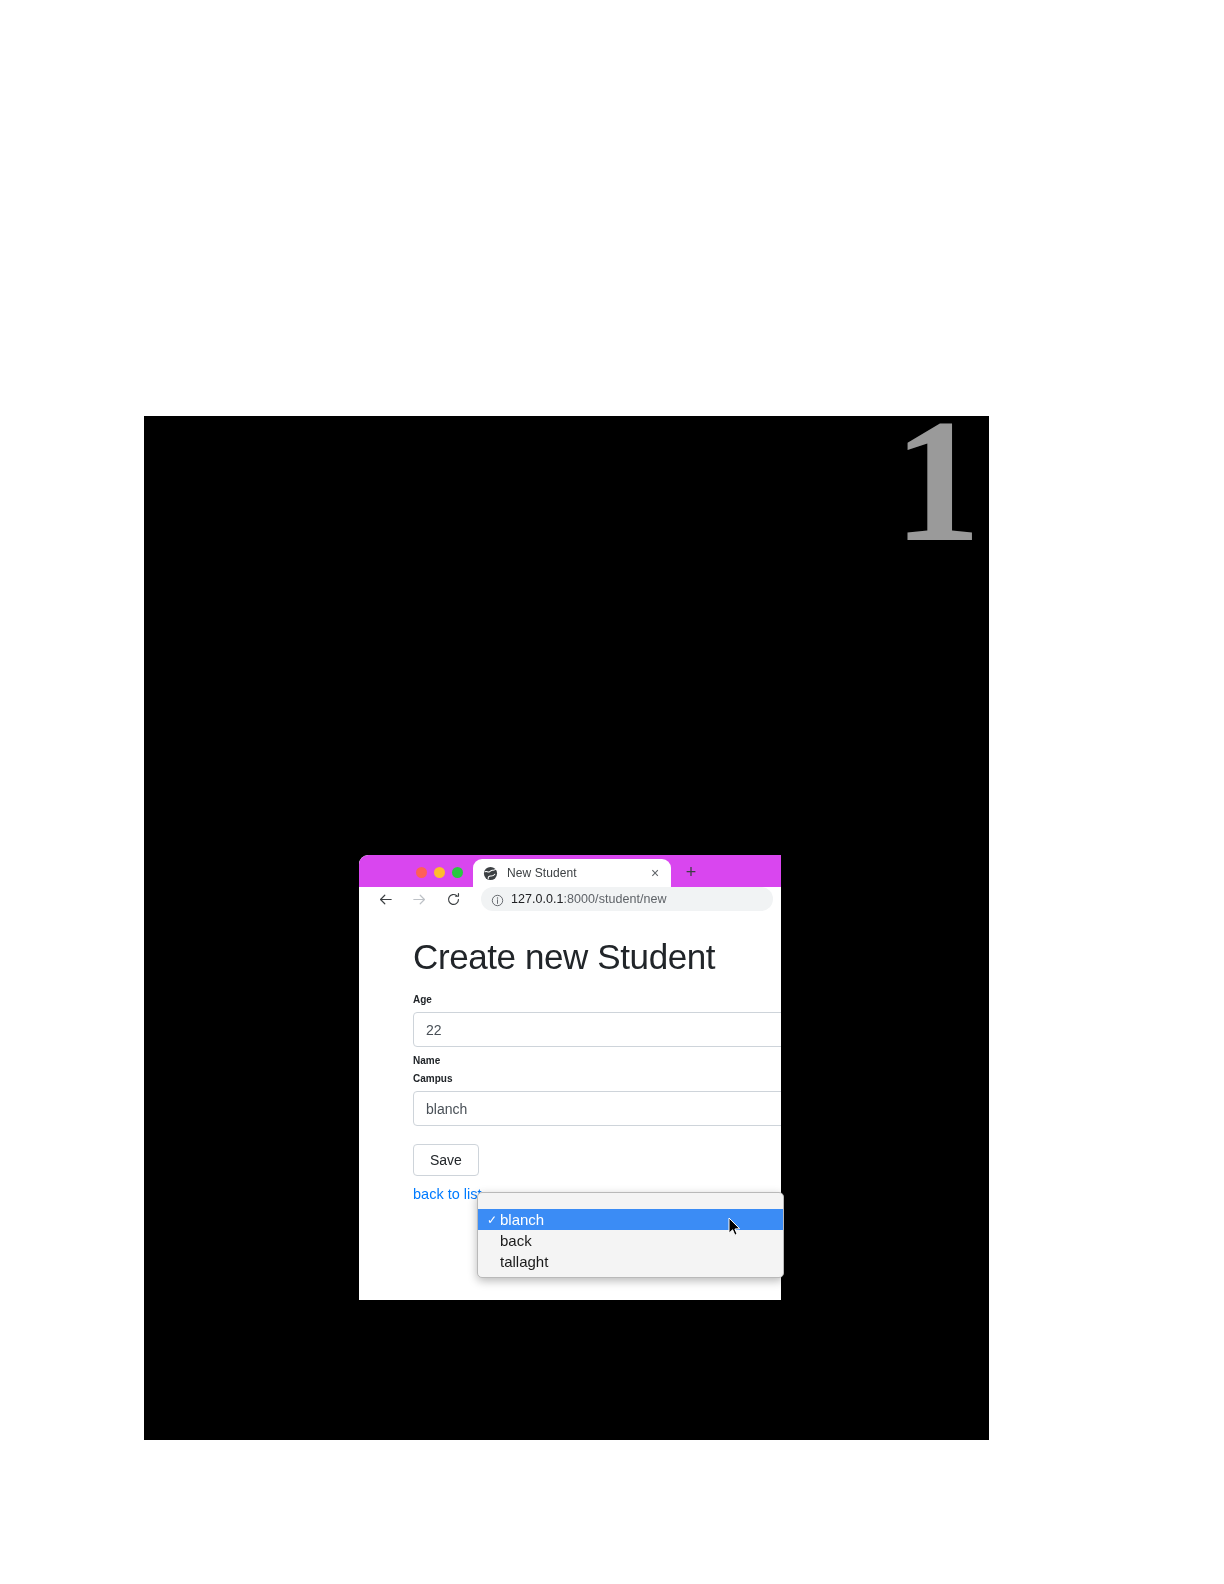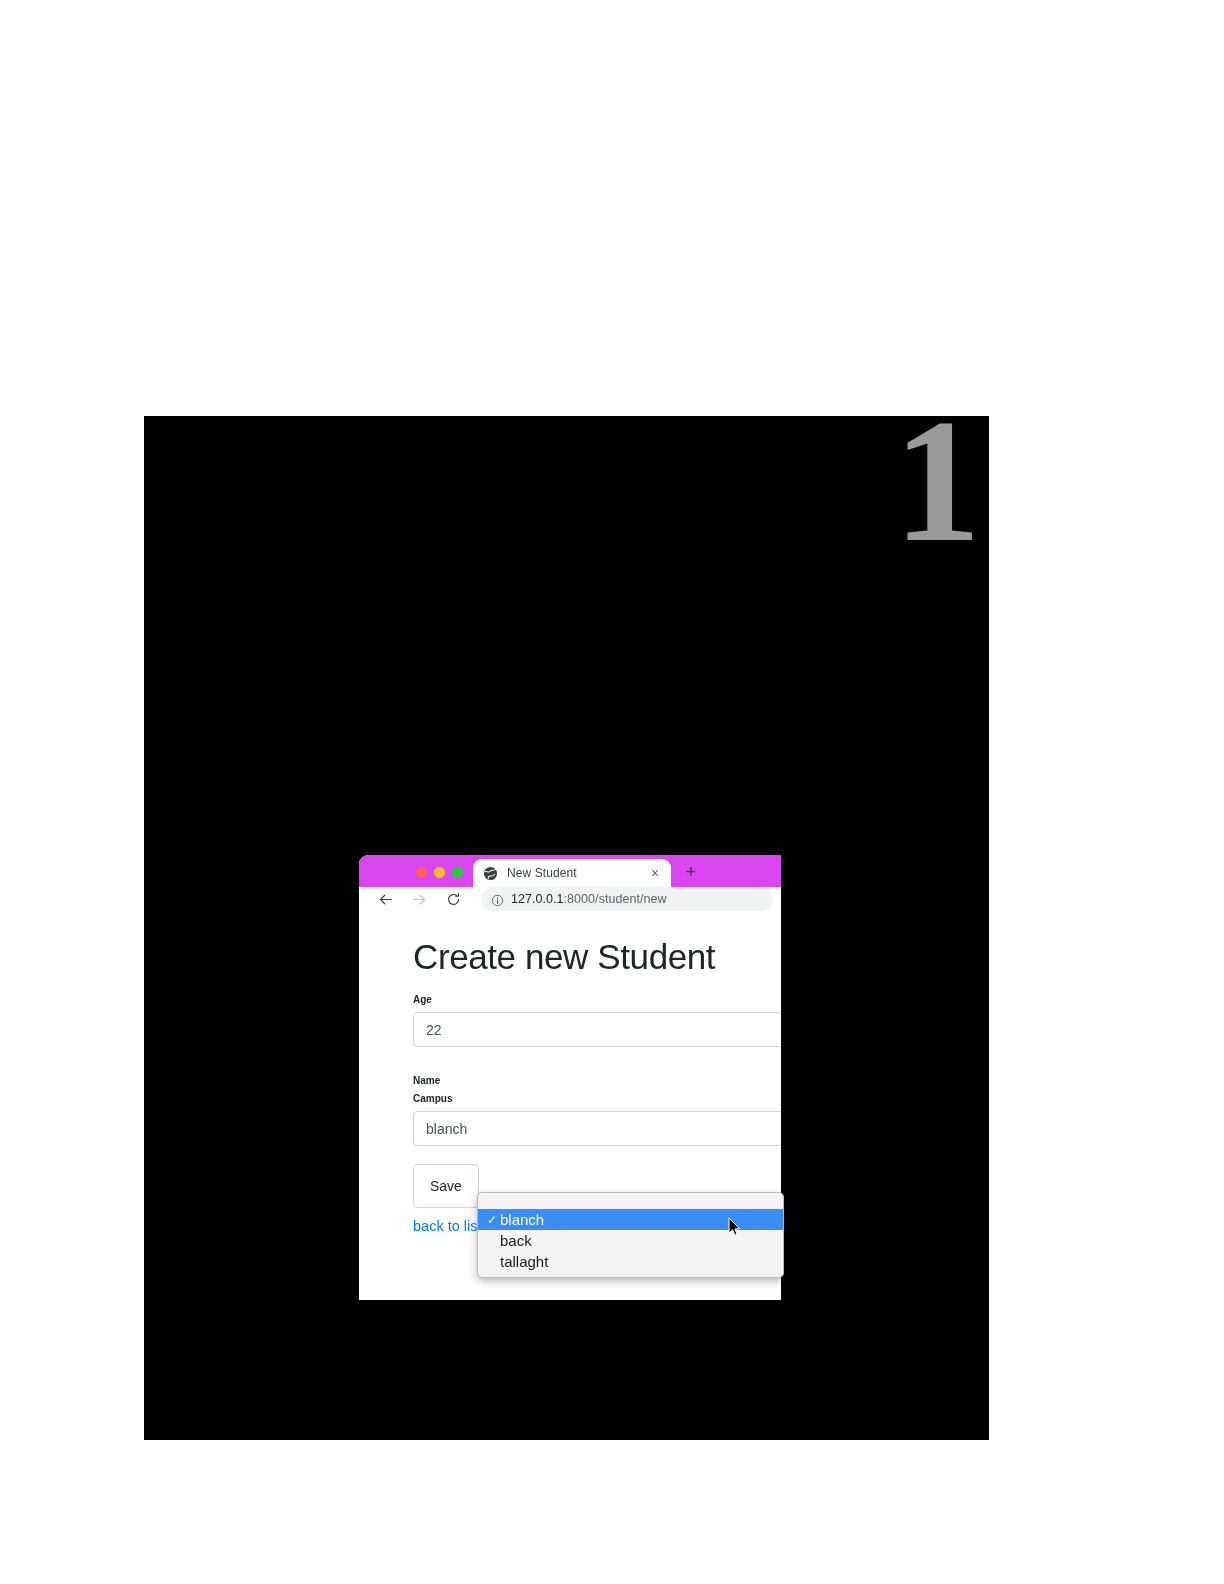--- a/index.html
+++ b/index.html
@@ -201,21 +201,21 @@
     box-sizing: border-box;
     border: 1px solid #ced4da;
     border-radius: 4px;
     background: #ffffff;
     font-size: 14px;
     color: #495057;
     padding: 0 12px;
     font-family: "Liberation Sans", sans-serif;
     display: flex;
     align-items: center;
-    margin-bottom: 28px;
+    margin-bottom: 8px;
   }
   .select-box {
     width: 430px;
     height: 35px;
     box-sizing: border-box;
     border: 1px solid #ced4da;
     border-radius: 4px;
     background: #ffffff;
     font-size: 14px;
     color: #495057;
@@ -224,21 +224,21 @@
     align-items: center;
     margin-bottom: 18px;
   }
   .save-button {
     display: inline-block;
     border: 1px solid #ced4da;
     border-radius: 4px;
     background: #ffffff;
     color: #212529;
     font-size: 14px;
-    padding: 13px 16px;
+    padding: 7px 16px;
     margin-bottom: 10px;
     font-family: "Liberation Sans", sans-serif;
   }
   .back-link {
     display: block;
     font-size: 14.5px;
     color: #007bff;
     text-decoration: none;
   }
 

